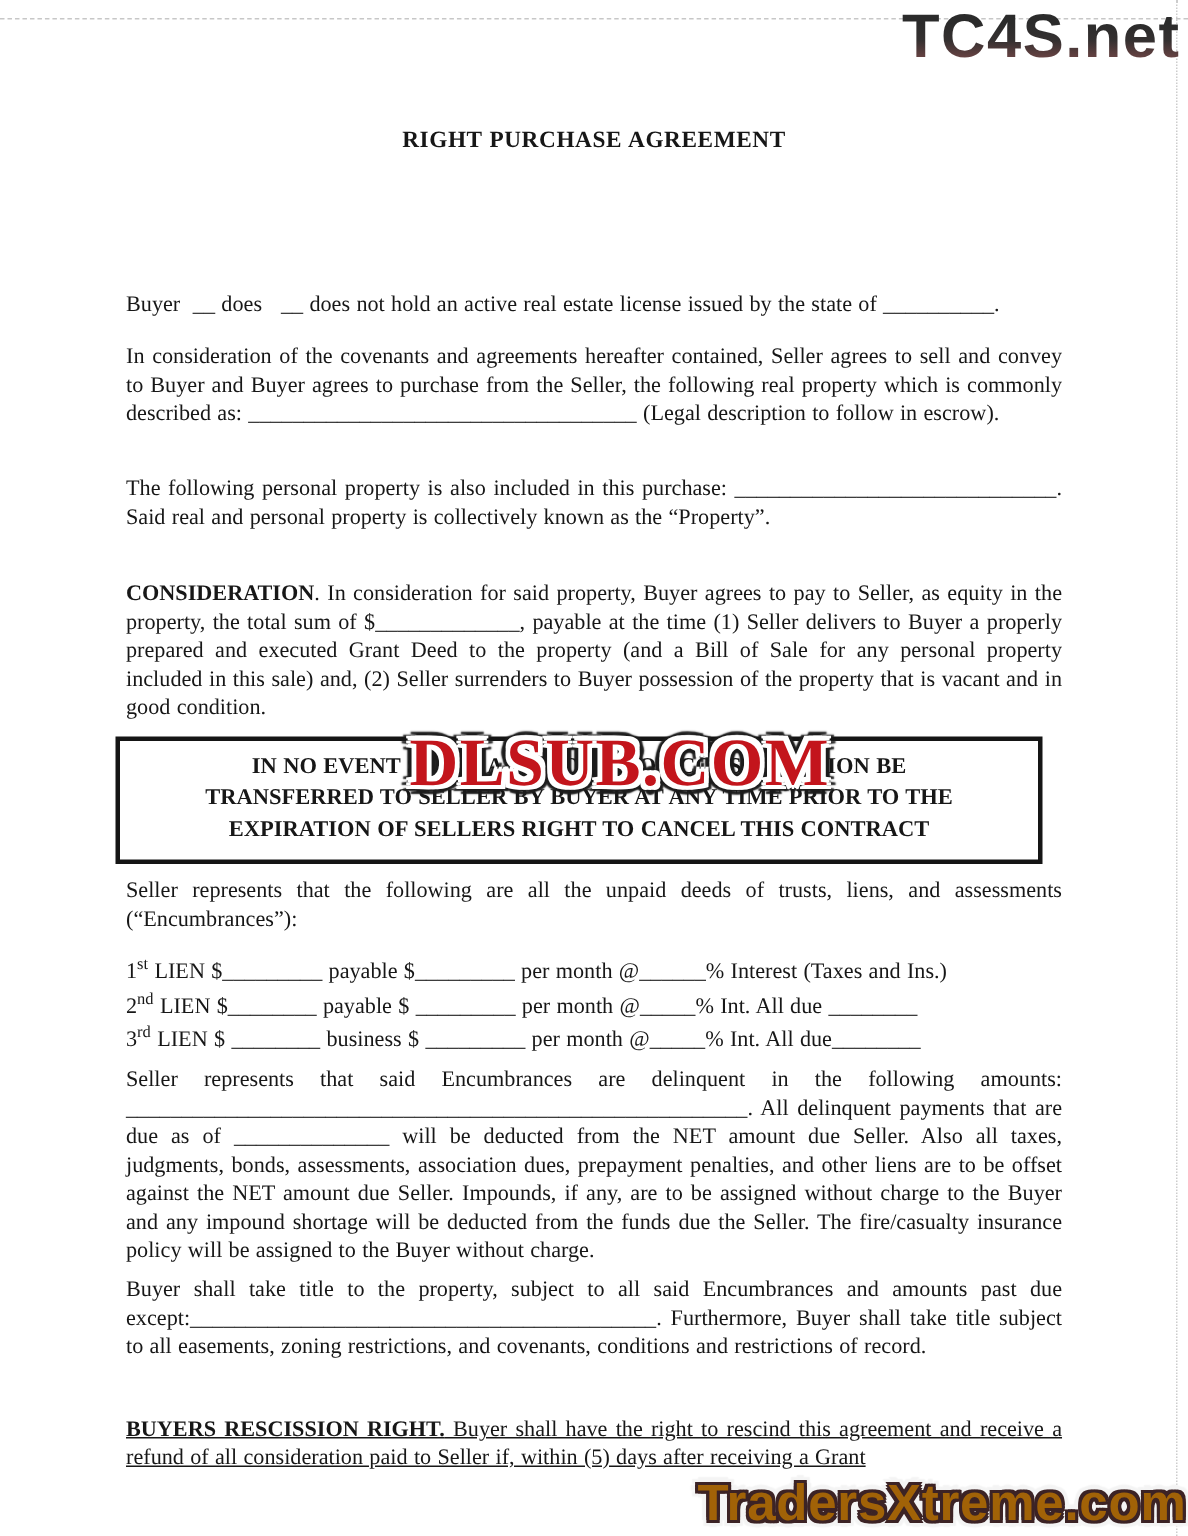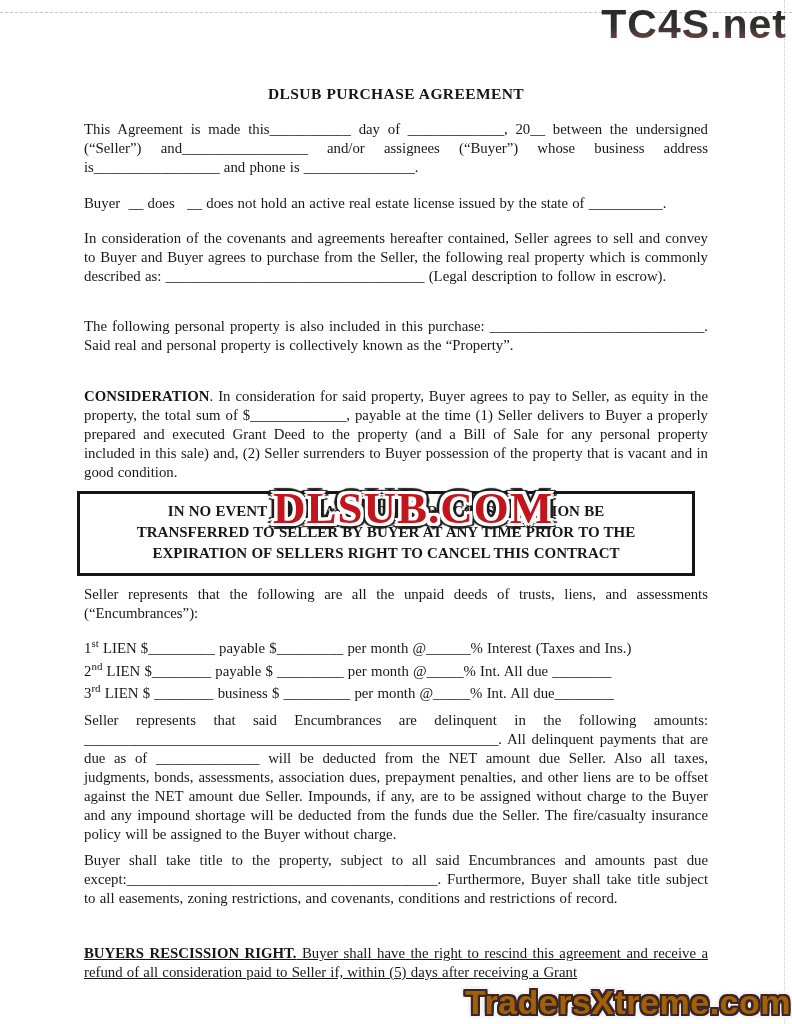--- a/index.html
+++ b/index.html
@@ -71,23 +71,22 @@
 </head>
 <body>
 
 <div class="page">
 
   <div class="scan-top"></div>
   <div class="scan-right"></div>
 
   <div class="wm wm-tc4s">TC4S.net</div>
 
-  <h1 class="b b-title">DLSUB PURCHASE AGREEMENT</h1>
+  <h1 class="b b-title">RIGHT PURCHASE AGREEMENT</h1>
 
-  <p class="b b-p1">This Agreement is made this___________ day of _____________, 20__ between the undersigned (“Seller”) and_________________ and/or assignees (“Buyer”) whose business address is_________________ and phone is _______________.</p>
 
   <p class="b b-p2">Buyer&nbsp;&nbsp;__ does&nbsp;&nbsp;&nbsp;__ does not hold an active real estate license issued by the state of __________.</p>
 
   <p class="b b-p3">In consideration of the covenants and agreements hereafter contained, Seller agrees to sell and convey to Buyer and Buyer agrees to purchase from the Seller, the following real property which is commonly described as: ___________________________________ (Legal description to follow in escrow).</p>
 
   <p class="b b-p4">The following personal property is also included in this purchase: _____________________________. Said real and personal property is collectively known as the “Property”.</p>
 
   <p class="b b-p5"><b>CONSIDERATION</b><span>. In consideration for said property, Buyer agrees to pay to Seller, as equity in the property, the total sum of $_____________, payable at the time (1) Seller delivers to Buyer a properly prepared and executed Grant Deed to the property (and a Bill of Sale for any personal property included in this sale) and, (2) Seller surrenders to Buyer possession of the property that is vacant and in good condition.</span></p>
 
   <div class="b notice-box">

